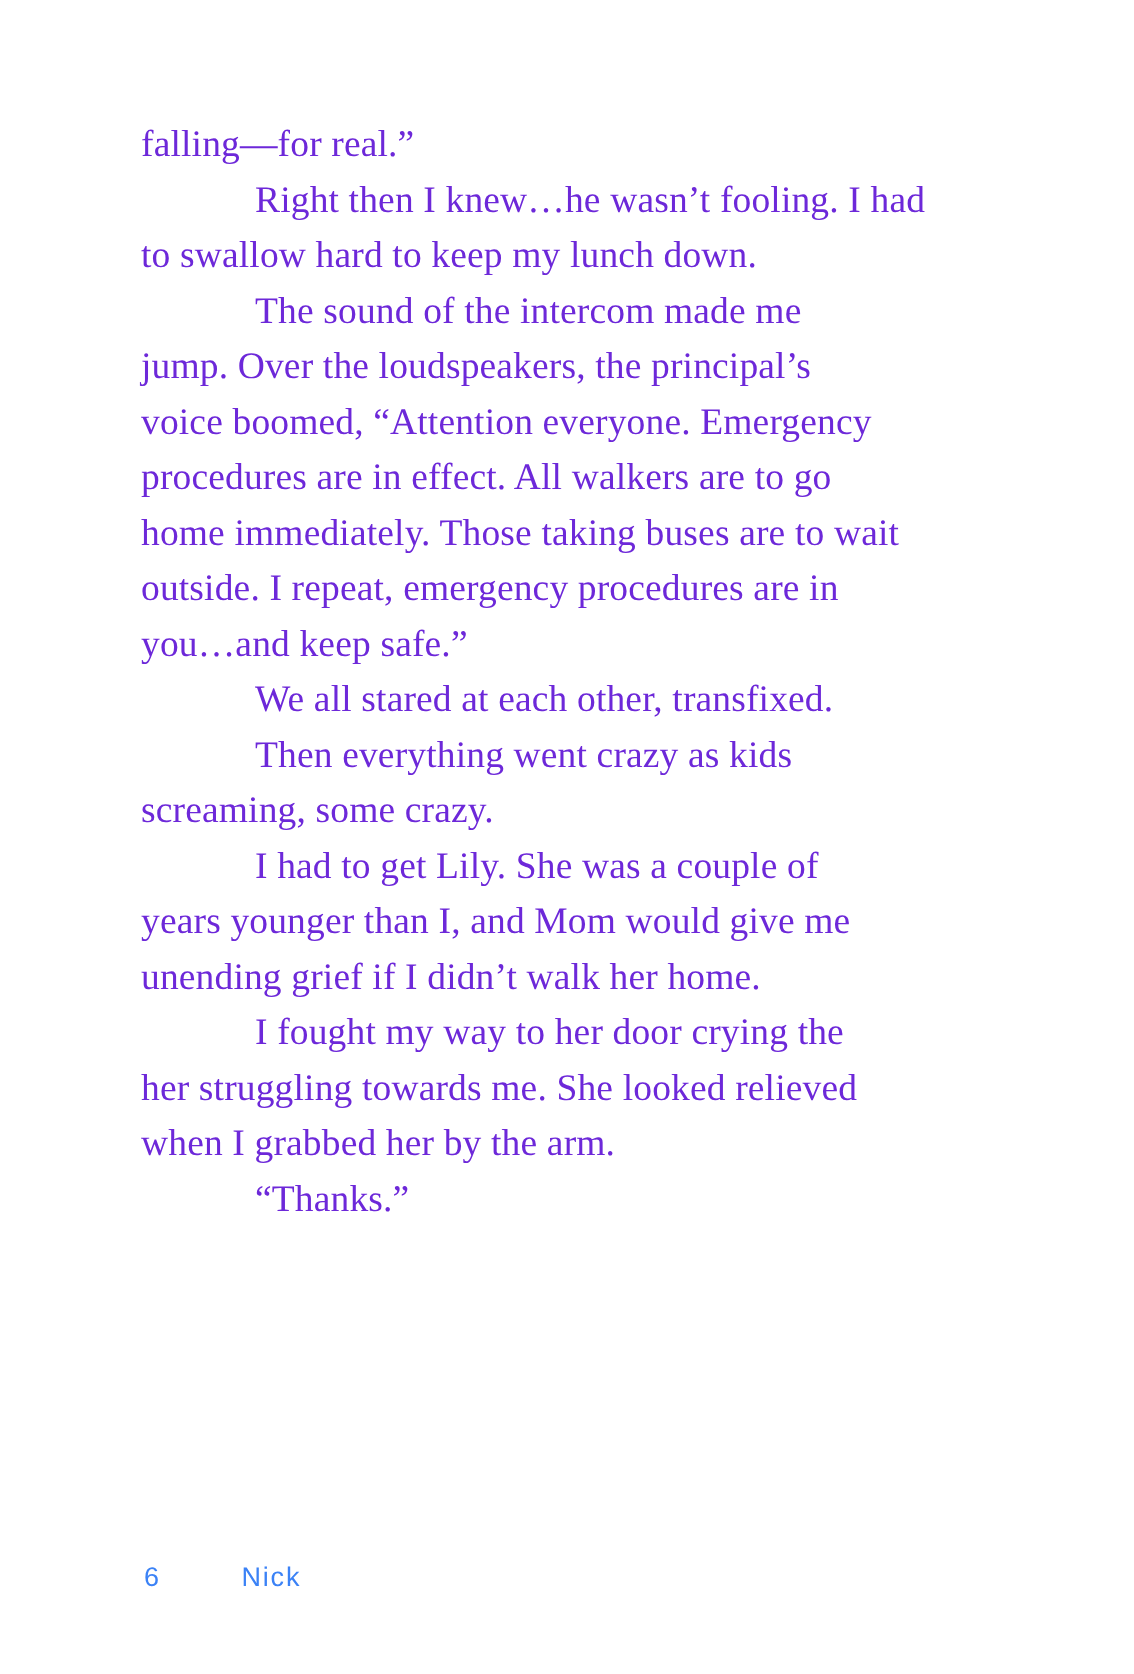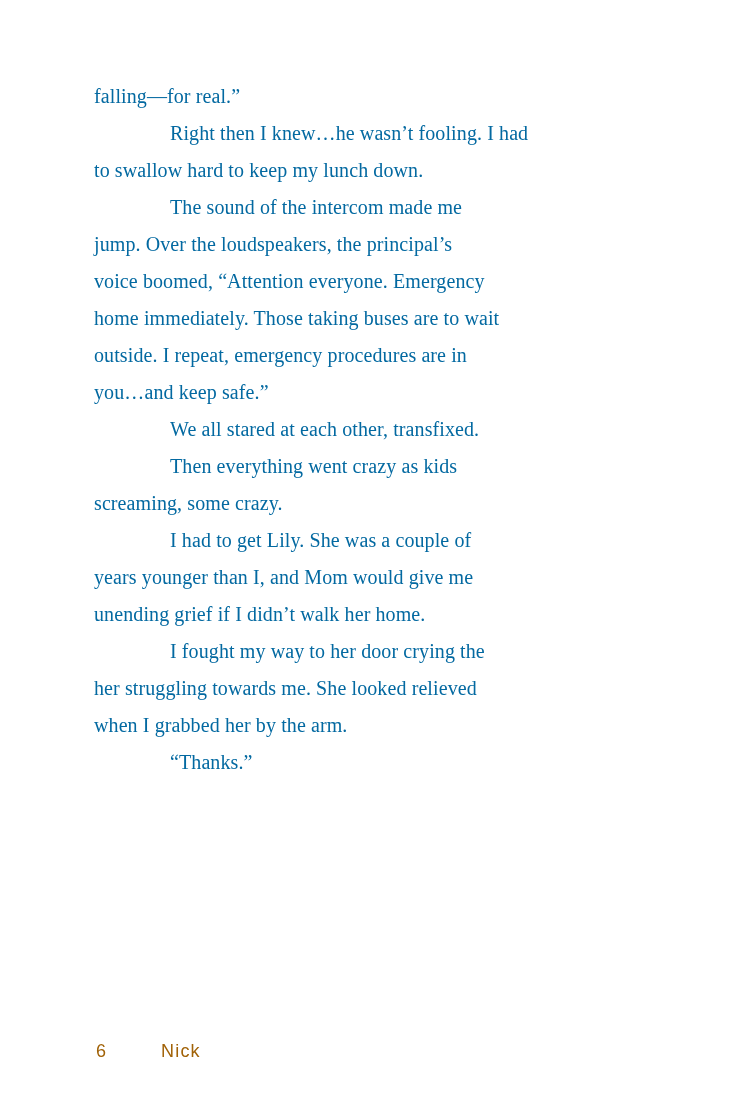--- a/index.html
+++ b/index.html
@@ -13,58 +13,59 @@
     height: 1116px;
     background: #ffffff;
     overflow: hidden;
     font-family: "Liberation Serif", serif;
   }
   .text-block {
     position: absolute;
     left: 94px;
     top: 78px;
     width: 624px;
-    font-size: 20px;
+    font-size: 25px;
     line-height: 37px;
-    color: #0369a1;
+    color: #6d28d9;
     letter-spacing: 0.1px;
   }
   .line {
     white-space: nowrap;
     height: 37px;
   }
   .line.indent {
     text-indent: 76px;
   }
   .footer {
     position: absolute;
     left: 96px;
     top: 1041px;
     font-family: "Liberation Sans", sans-serif;
     font-size: 18px;
     font-weight: 400;
-    color: #a16207;
+    color: #3b82f6;
     letter-spacing: 1.2px;
   }
   .footer .pagenum {
     display: inline-block;
     min-width: 65px;
   }
 </style>
 </head>
 <body>
 
 <div class="page">
   <div class="text-block">
       <div class="line">falling—for real.”</div>
       <div class="line indent">Right then I knew…he wasn’t fooling. I had</div>
       <div class="line">to swallow hard to keep my lunch down.</div>
       <div class="line indent">The sound of the intercom made me</div>
       <div class="line">jump. Over the loudspeakers, the principal’s</div>
       <div class="line">voice boomed, “Attention everyone. Emergency</div>
+      <div class="line">procedures are in effect. All walkers are to go</div>
       <div class="line">home immediately. Those taking buses are to wait</div>
       <div class="line">outside. I repeat, emergency procedures are in</div>
       <div class="line">you…and keep safe.”</div>
       <div class="line indent">We all stared at each other, transfixed.</div>
       <div class="line indent">Then everything went crazy as kids</div>
       <div class="line">screaming, some crazy.</div>
       <div class="line indent">I had to get Lily. She was a couple of</div>
       <div class="line">years younger than I, and Mom would give me</div>
       <div class="line">unending grief if I didn’t walk her home.</div>
       <div class="line indent">I fought my way to her door crying the</div>

